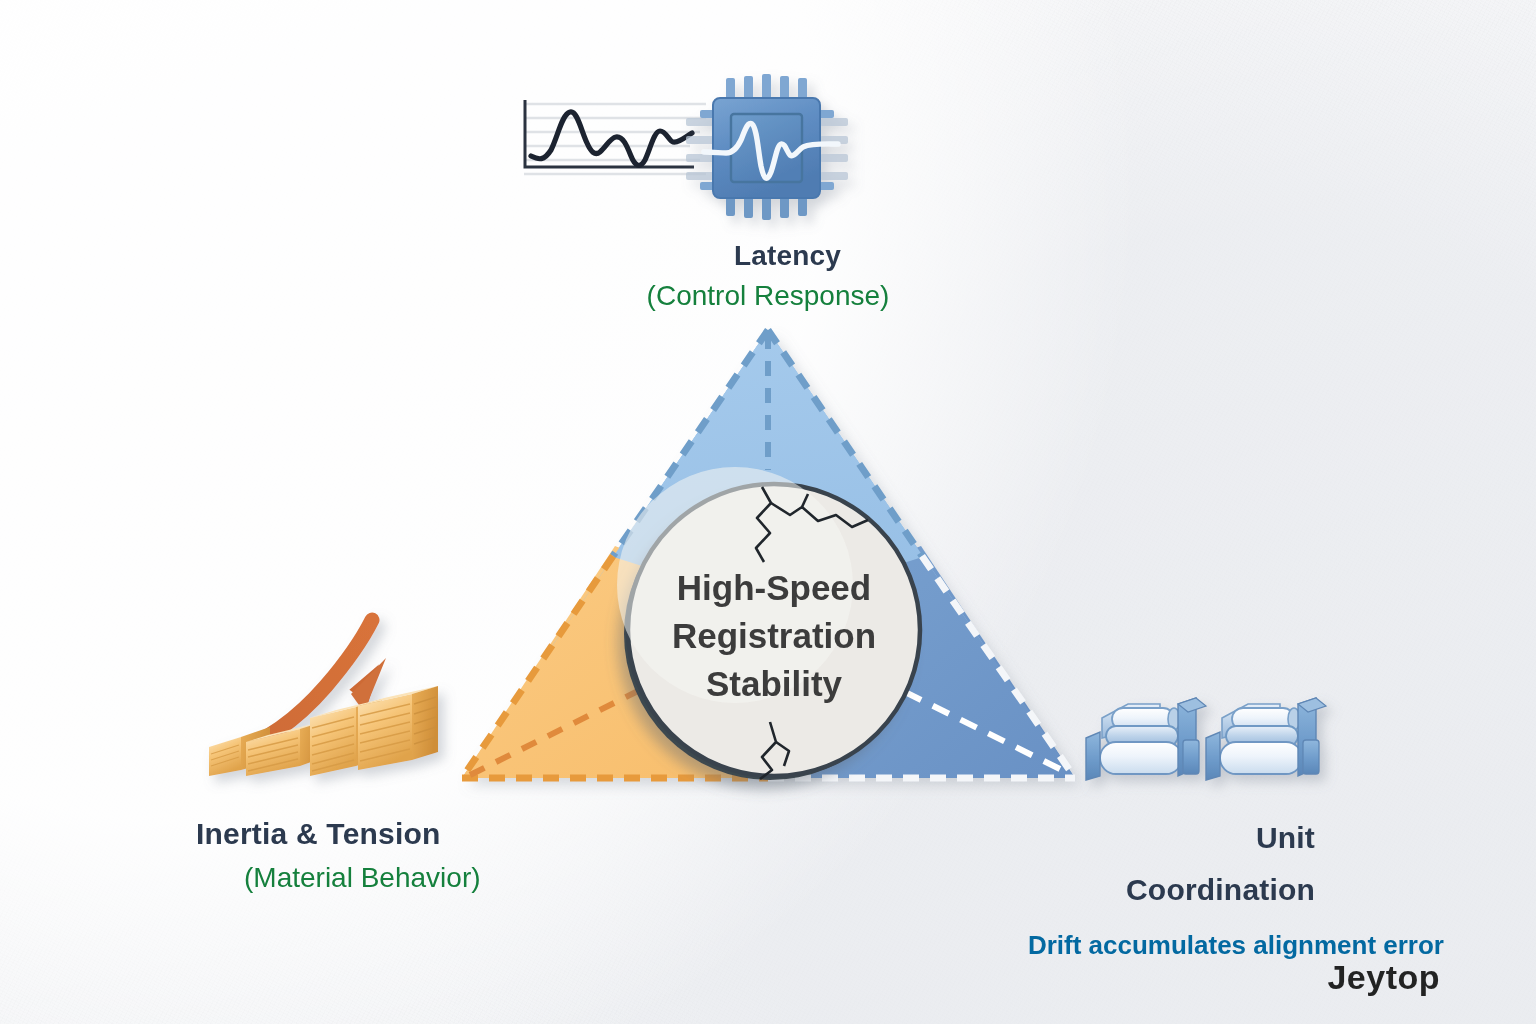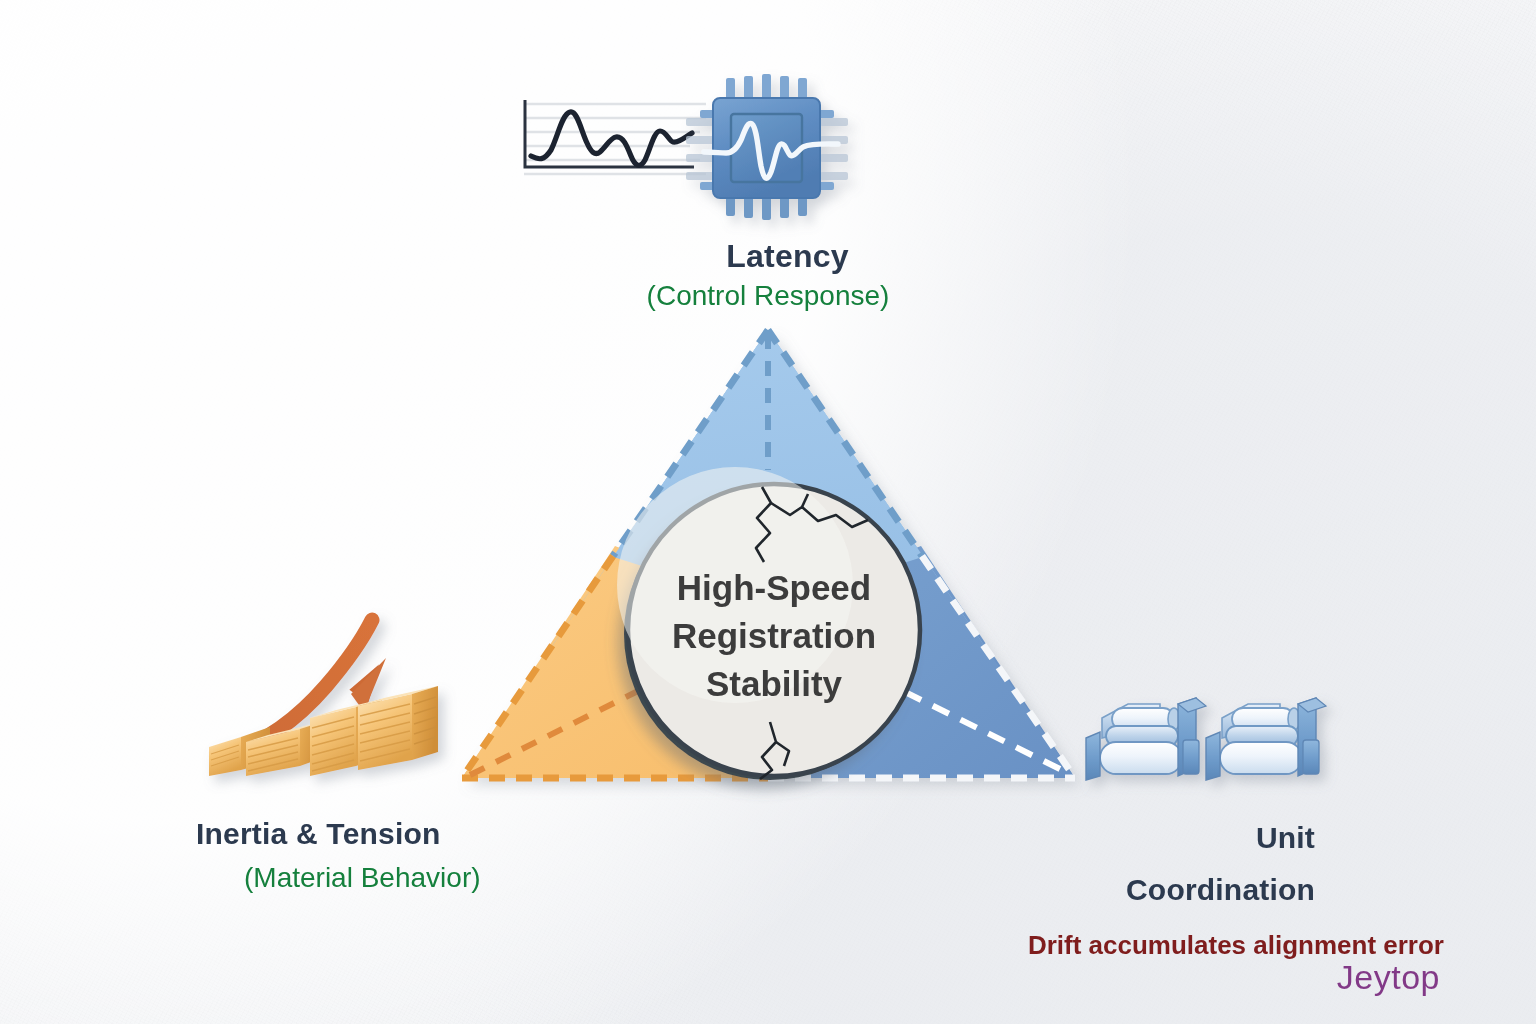--- a/index.html
+++ b/index.html
@@ -42,43 +42,43 @@
   }
   .node-sub {
     color: #15803d;
     white-space: nowrap;
   }
 
   #latency-block {
     left: 0; right: 0; top: 236px;
     text-align: center;
   }
-  #latency-block .node-title { font-size: 32px; line-height: 40px; padding-left: 39px; }
+  #latency-block .node-title { font-size: 28px; line-height: 40px; padding-left: 39px; }
   #latency-block .node-sub   { font-size: 28px; line-height: 40px; }
 
   #inertia-block { left: 196px; top: 812px; text-align: left; }
   #inertia-block .node-title { font-size: 30px; line-height: 44px; }
   #inertia-block .node-sub   { font-size: 28px; line-height: 44px; margin-left: 48px; }
 
   #unit-block { left: 1126px; top: 812px; text-align: right; }
   #unit-block .node-title { font-size: 30px; line-height: 52px; }
 
   #caption {
     left: 16px; right: 92px; top: 930px;
     text-align: right;
     font-size: 26px;
     font-weight: bold;
-    color: #7f1d1d;
+    color: #0369a1;
     white-space: nowrap;
   }
   #watermark {
     right: 96px; top: 958px;
     font-size: 34px;
-    font-weight: normal;
-    color: #701a75;
+    font-weight: bold;
+    color: #000000;
     letter-spacing: .5px;
     opacity: .85;
   }
 </style>
 </head>
 <body>
 
 <div id="texture"></div>
 
 <div id="stage">

